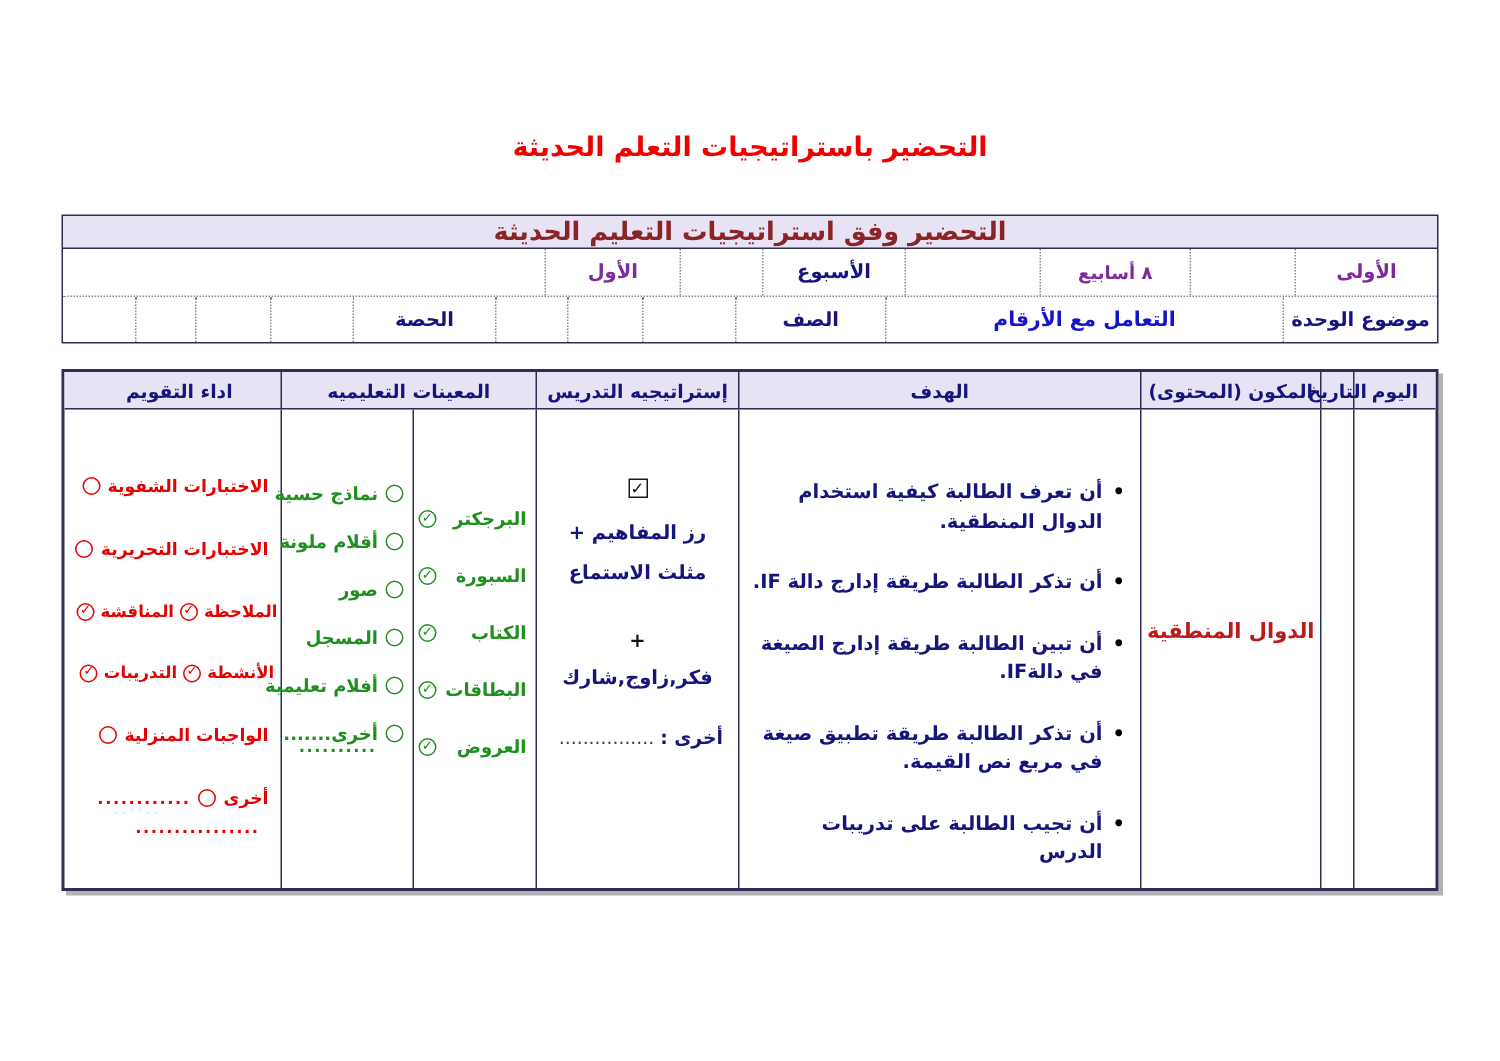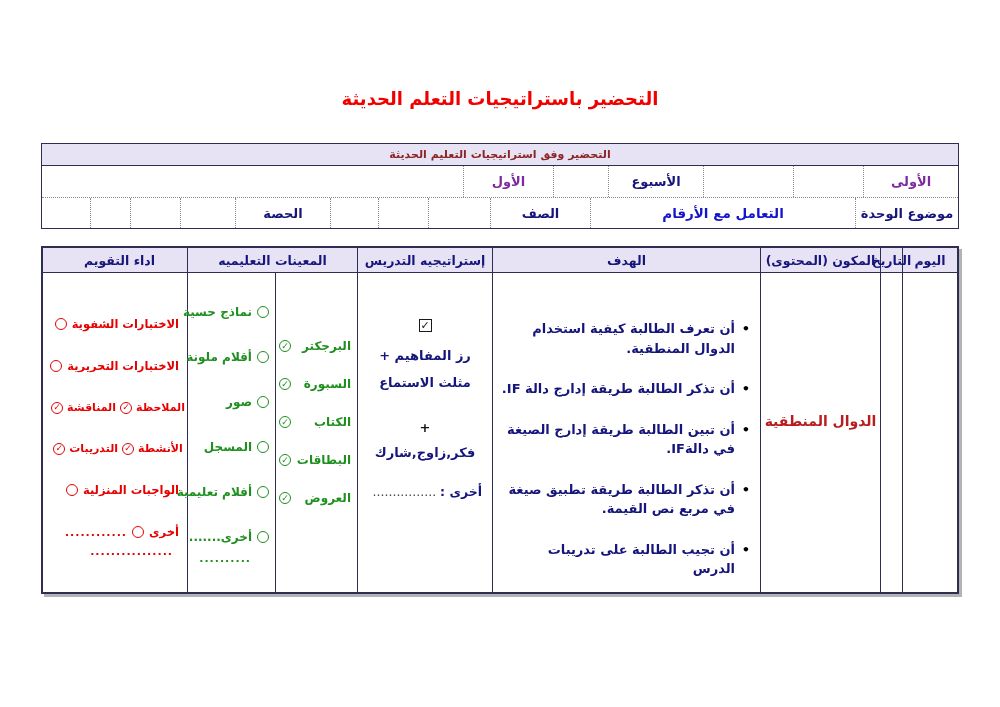--- a/index.html
+++ b/index.html
@@ -9,21 +9,21 @@
   .page { position: absolute; inset: 0; background: #fff; }
 
   .title { position: absolute; top: 88px; right: 0; left: 0; text-align: center;
            font-size: 18px; font-weight: bold; color: #f20000; }
 
   
   .info-table { position: absolute; top: 143px; right: 41px; width: 918px;
                 border: 1.5px solid #2e2e52; background: #fff; }
   .banner { height: 22px; background: #e8e3f4; border-bottom: 1px solid #2e2e52;
             display: flex; align-items: center; justify-content: center;
-            font-size: 11px; font-weight: bold; color: #8b2525; }
+            font-size: 17px; font-weight: bold; color: #8b2525; }
   .irow { display: flex; height: 31px; }
   .irow + .irow { border-top: 1px dotted #8a8a8a; }
   .icell { flex: none; height: 100%; display: flex; align-items: center; justify-content: center; }
   .icell:not(:last-child) { border-left: 1px dotted #8a8a8a; }
   .lbl { color: #15157b; font-weight: bold; font-size: 13px; white-space: nowrap; }
   .val-purple { color: #7d2a9e; font-weight: bold; font-size: 13px; white-space: nowrap; }
   .val-purple.sm { font-size: 12px; }
   .val-blue { color: #1414cc; font-weight: bold; font-size: 13.5px; white-space: nowrap; }
 
   
@@ -67,21 +67,21 @@
   .s-line.plus { margin-bottom: 10px; color: #111; }
   .s-line.gap-md { margin-bottom: 24px; }
   .s-other { width: 100%; padding: 0 10px; text-align: right; font-size: 12.5px; white-space: nowrap; }
   .s-other .lbl-navy { color: #15157b; font-weight: bold; }
   .s-other .dots { color: #444; letter-spacing: 1px; }
 
   
   .aids { display: flex; height: 100%; }
   .aids-col { flex: none; height: 100%; display: flex; flex-direction: column; }
   .aids-col.checked { width: 82px; border-left: 1px solid #2e2e52; padding: 66px 6px 0 3px; gap: 24px; }
-  .aids-col.unchecked { width: 88px; padding: 32px 6px 0 2px; gap: 31px; }
+  .aids-col.unchecked { width: 88px; padding: 49px 6px 0 2px; gap: 18px; }
   .aid-item { display: flex; align-items: center; font-size: 12px; font-weight: bold;
               color: #1f8f1f; white-space: nowrap; }
   .aids-col.checked .aid-item { justify-content: space-between; }
   .aids-col.unchecked .aid-item { gap: 5px; }
   .g-dots { margin: -23px 18px 0 0; font-size: 11px; color: #1f8f1f; letter-spacing: 1px; }
 
   
   .ring { width: 12px; height: 12px; border-radius: 50%; border: 1.4px solid currentColor;
           flex: none; display: inline-flex; align-items: center; justify-content: center;
           font-size: 9px; line-height: 1; font-weight: bold; }
@@ -101,20 +101,21 @@
 <div class="page">
 
   <div class="title">التحضير باستراتيجيات التعلم الحديثة</div>
 
   <div class="info-table">
     <div class="banner">التحضير وفق استراتيجيات التعليم الحديثة</div>
 
     <div class="irow">
       <div class="icell w95 val-purple">الأولى</div>
       <div class="icell w70"></div>
+      <div class="icell w100 val-purple sm">٨ أسابيع</div>
       <div class="icell w90"></div>
       <div class="icell w95 lbl">الأسبوع</div>
       <div class="icell w55"></div>
       <div class="icell w90 val-purple">الأول</div>
       <div class="icell w50"></div>
     </div>
 
     <div class="irow">
       <div class="icell w103 lbl">موضوع الوحدة</div>
       <div class="icell w265 val-blue">التعامل مع الأرقام</div>

